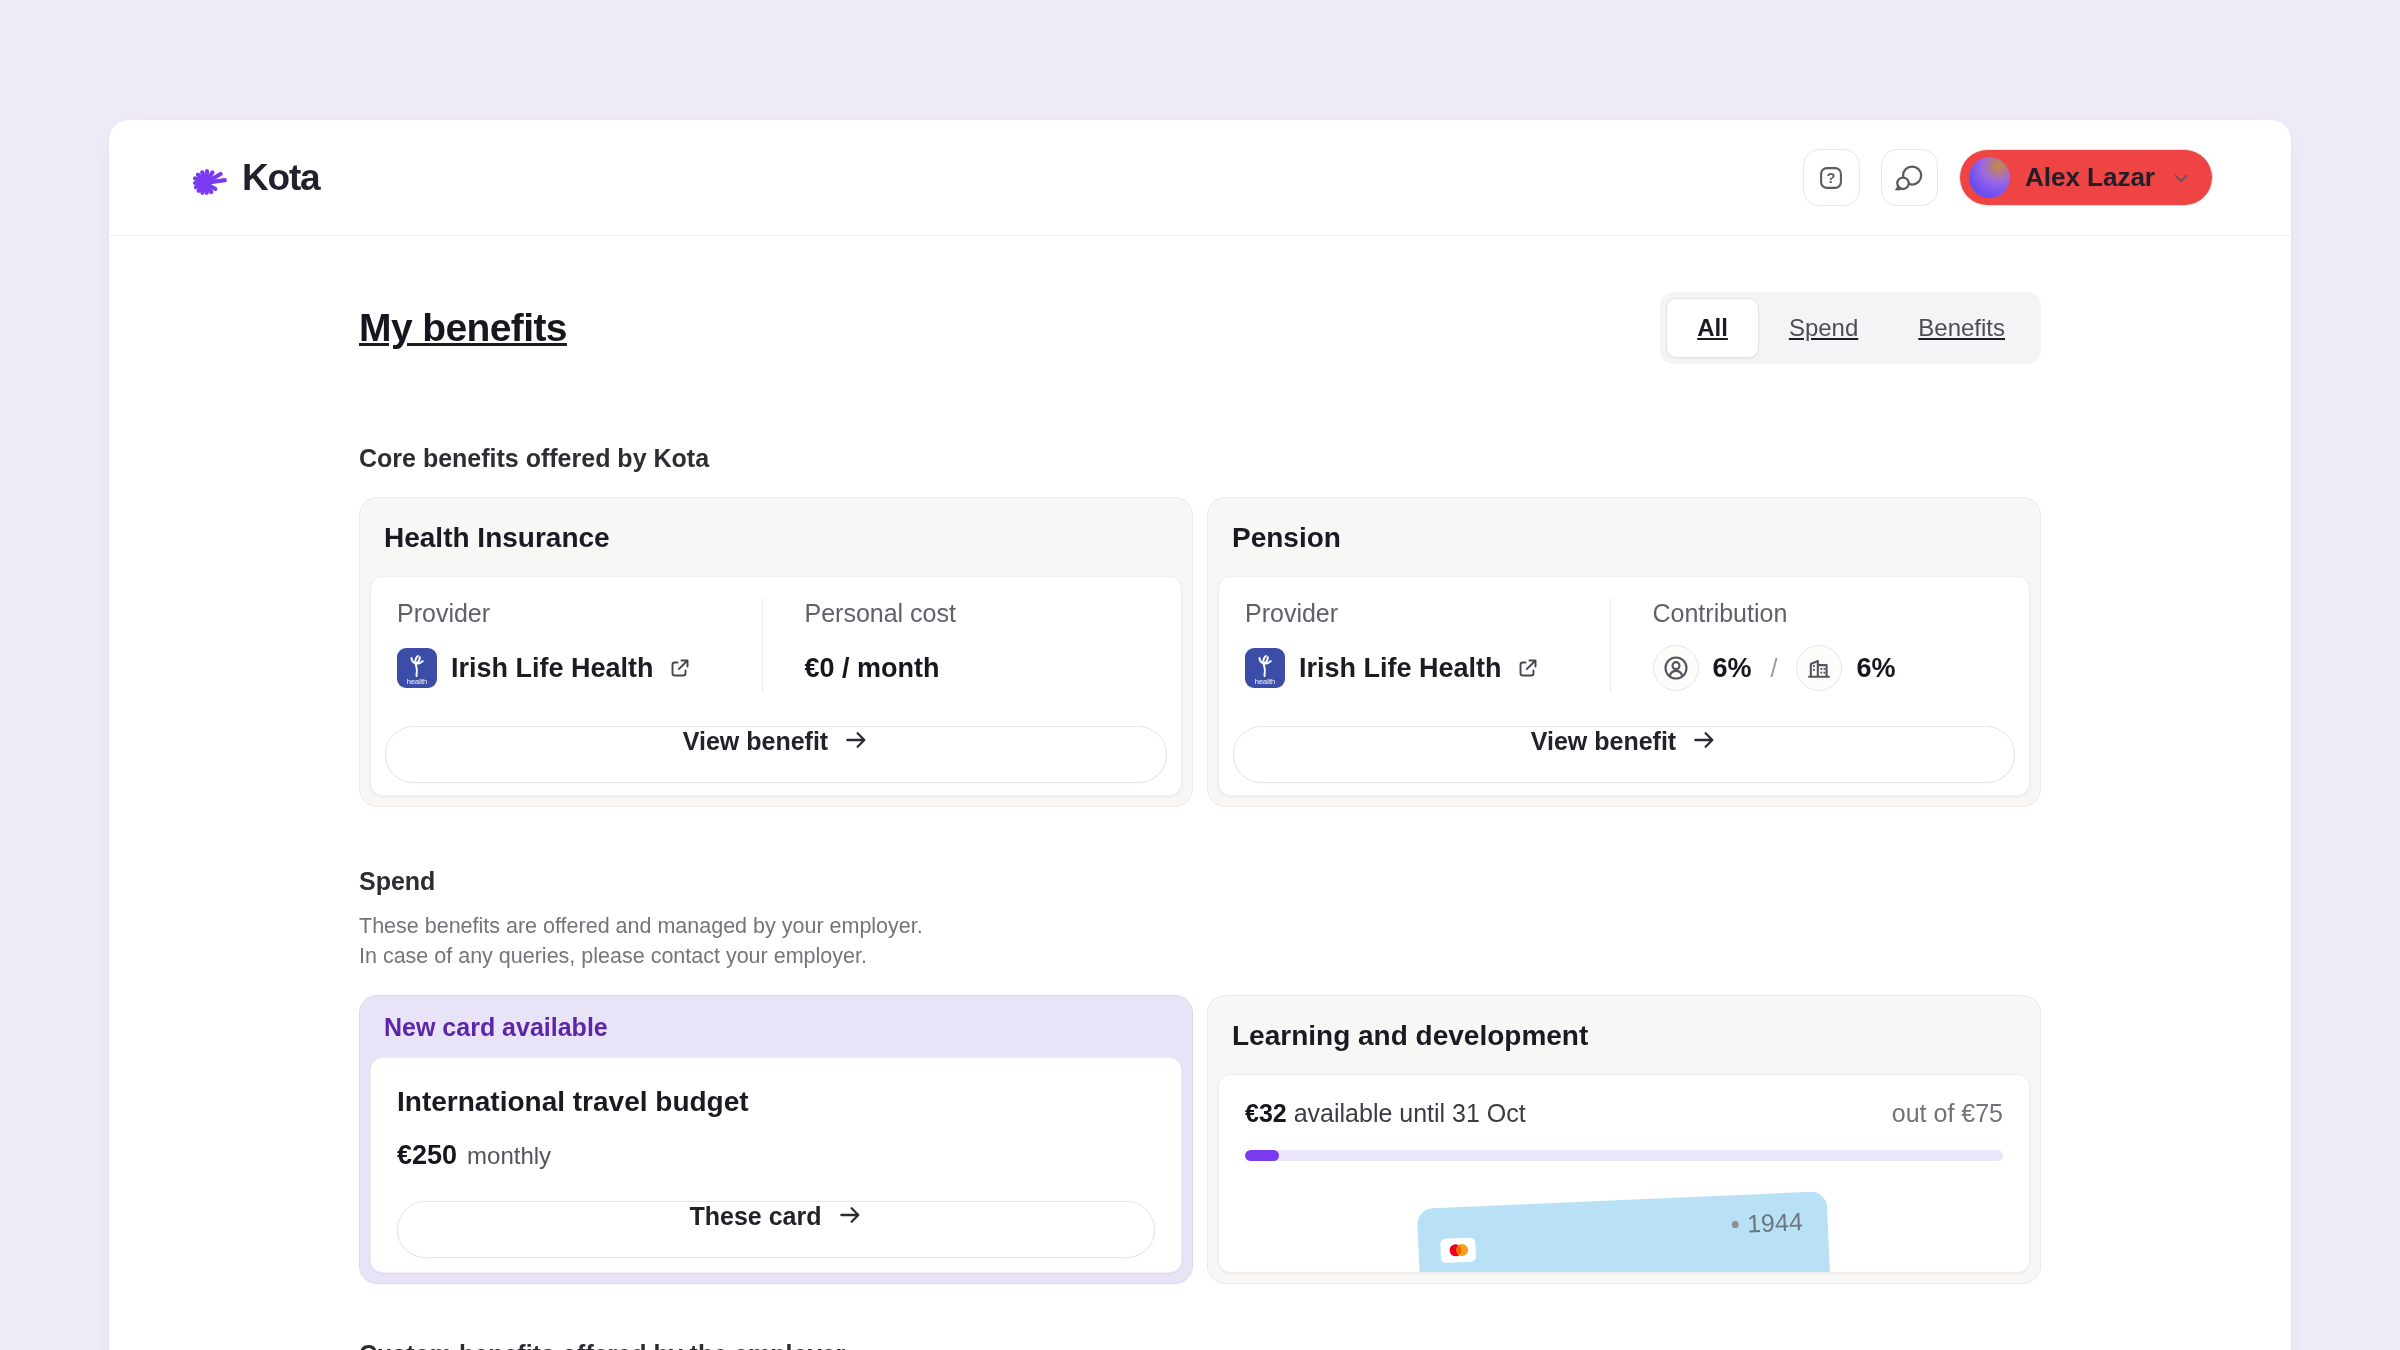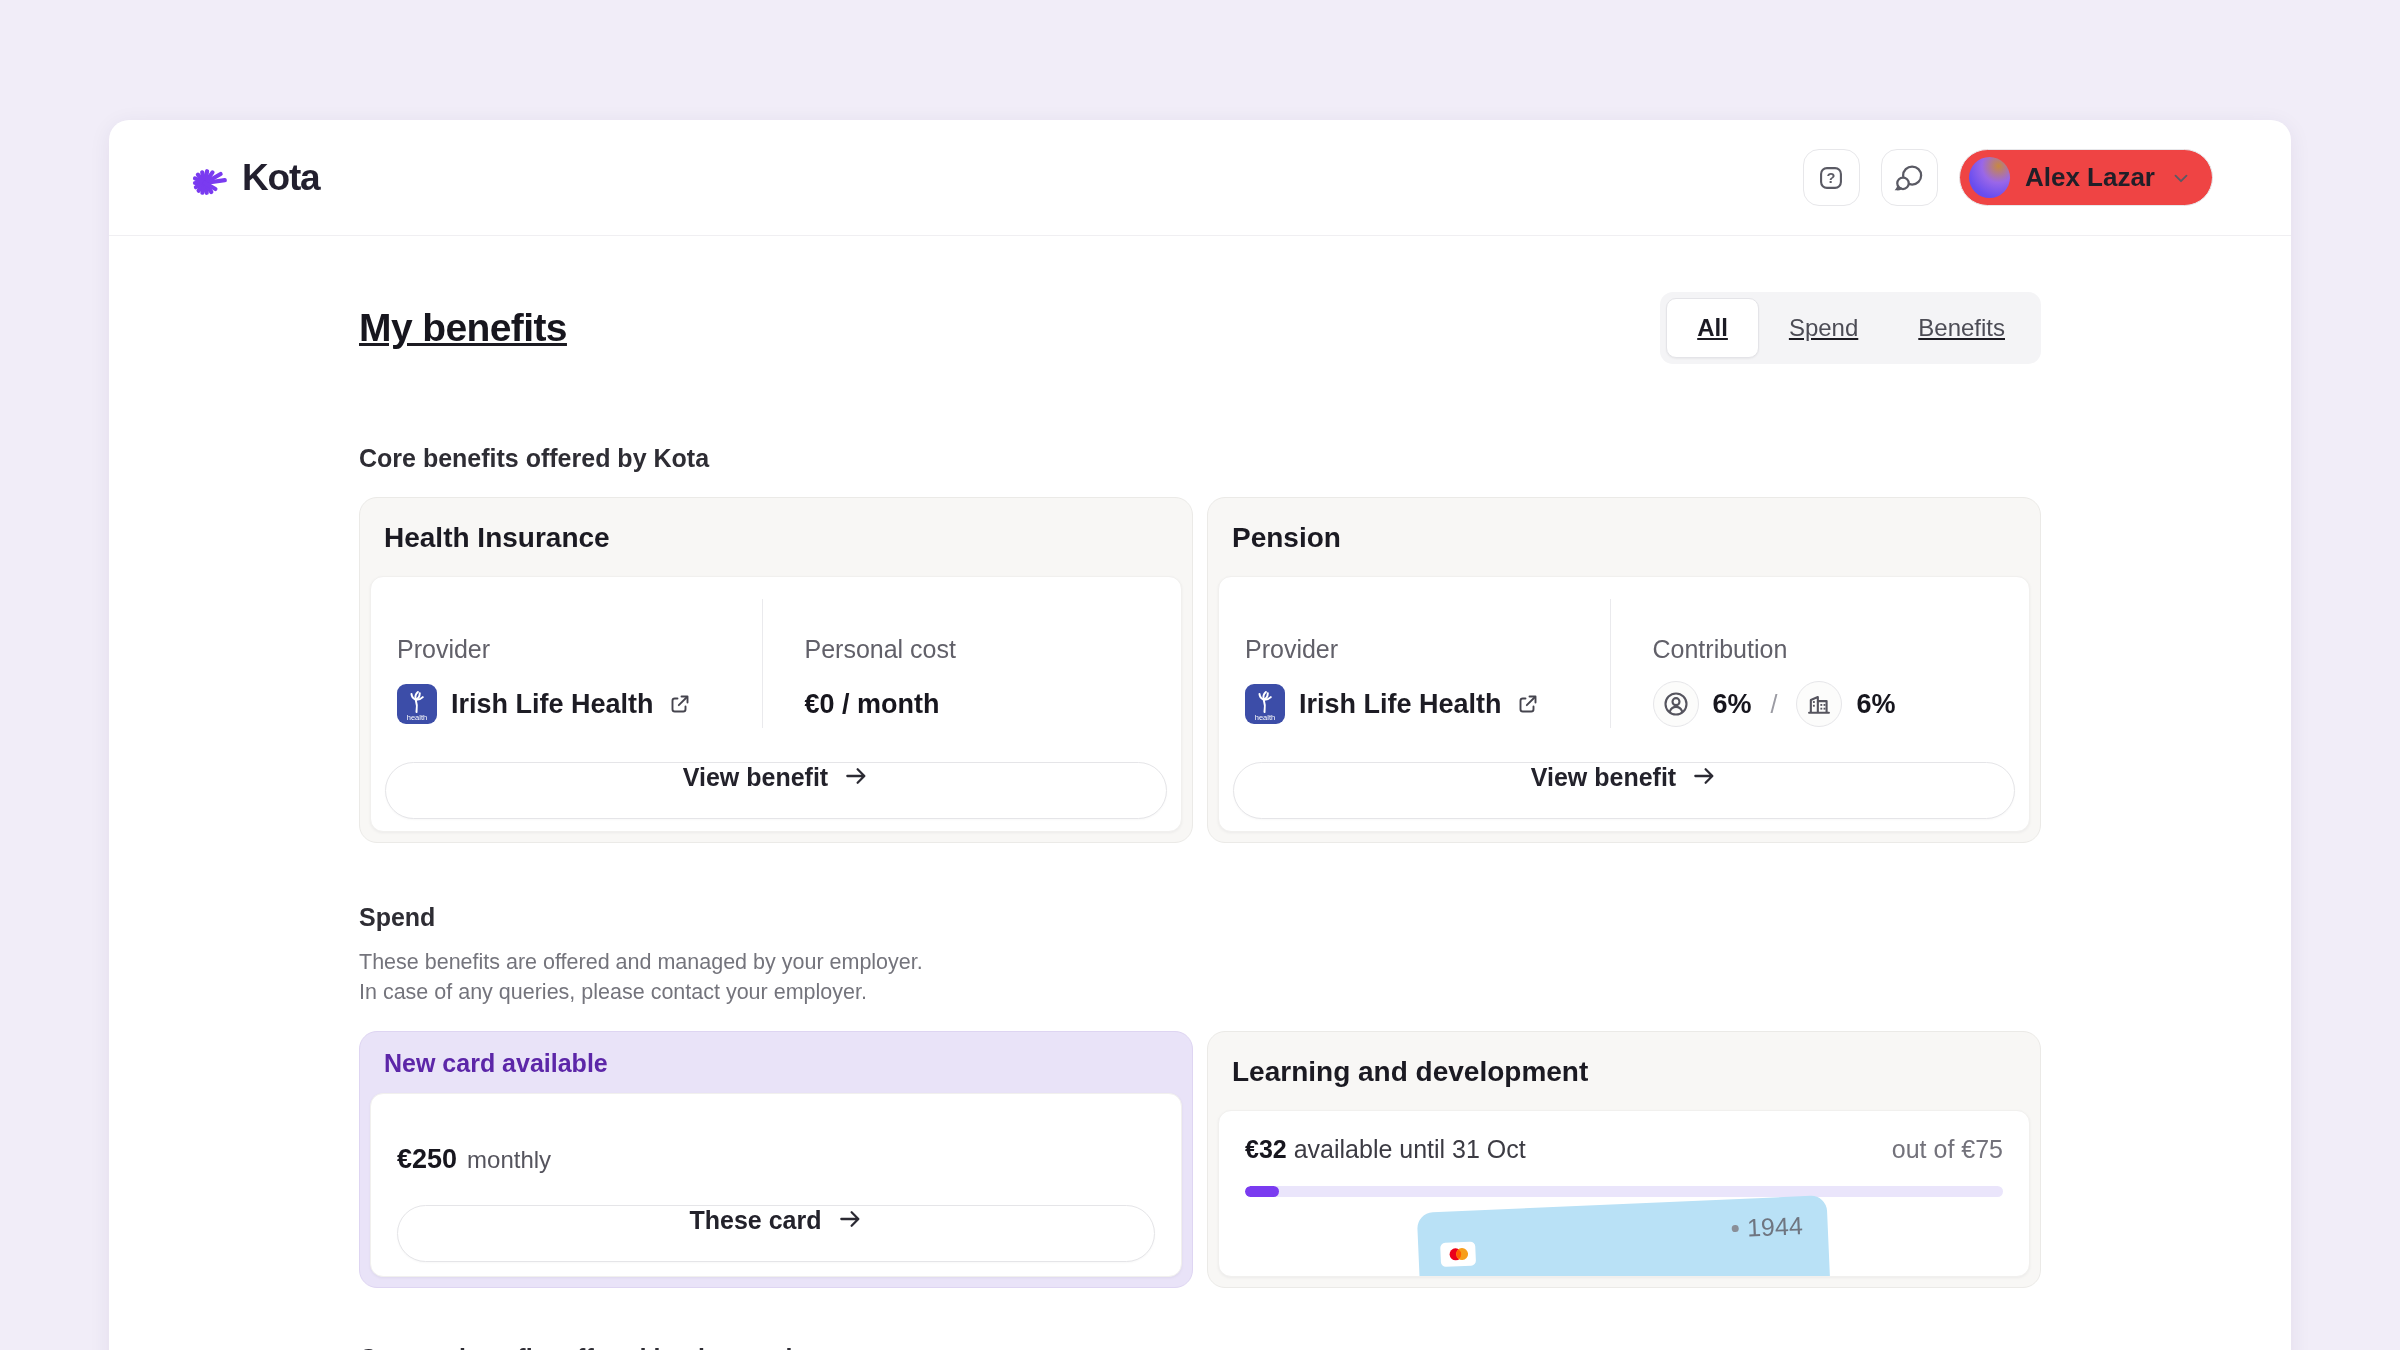--- a/index.html
+++ b/index.html
@@ -68,21 +68,21 @@
     padding:0 10px 10px; display:flex; flex-direction:column;
   }
   .card-title { font-size:28px; font-weight:bold; color:#1b1a22; padding:24px 14px 22px; }
   .card-panel {
     background:#fff; border-radius:13px; border:1px solid #f1f0ee;
     box-shadow:0 1px 3px rgba(20,20,40,0.05); padding:22px 0 12px; flex:1;
   }
   .panel-cols { display:flex; padding:0 12px; }
   .pcol { flex:1; padding:0 14px; }
   .pcol.right { border-left:1px solid #eaeaed; padding-left:42px; }
-  .field-label { font-size:25px; color:#616069;margin-top:36px; }
+  .field-label { font-size:25px; color:#616069; }
   .field-value-row { margin-top:16px; display:flex; align-items:center; gap:14px; height:48px; }
   .provider-name { font-size:27px; font-weight:bold; color:#1d1c24; }
   .cost-value { font-size:27px; font-weight:bold; color:#17161e; }
   .ext-link { display:flex; align-items:center; cursor:pointer; }
   .contrib-chip {
     width:46px; height:46px; border-radius:50%; border:1px solid #e6e6e9;
     background:#fcfcfb; display:flex; align-items:center; justify-content:center;
   }
   .contrib-val { font-size:27px; font-weight:bold; color:#17161e; }
   .contrib-sep { font-size:25px; color:#9b9ba3; padding:0 5px; }
@@ -313,20 +313,21 @@
     <div class="section-desc">
       <div>These benefits are offered and managed by your employer.</div>
       <div>In case of any queries, please contact your employer.</div>
     </div>
 
     <div class="cards-row">
 
       <div class="spend-card-purple">
         <div class="banner-label">New card available</div>
         <div class="card-panel travel-panel">
+          <div class="travel-title">International travel budget</div>
           <div class="amount-row">
             <span class="amount-strong">€250</span>
             <span class="amount-cadence">monthly</span>
           </div>
           <div class="cta-btn">
             <span>These card</span>
             <svg width="26" height="26" viewBox="0 0 24 24">
               <path d="M4 12h15M13.5 5.8l6.2 6.2-6.2 6.2" fill="none" stroke="#2b2a33" stroke-width="2.1" stroke-linecap="round" stroke-linejoin="round"></path>
             </svg>
           </div>

